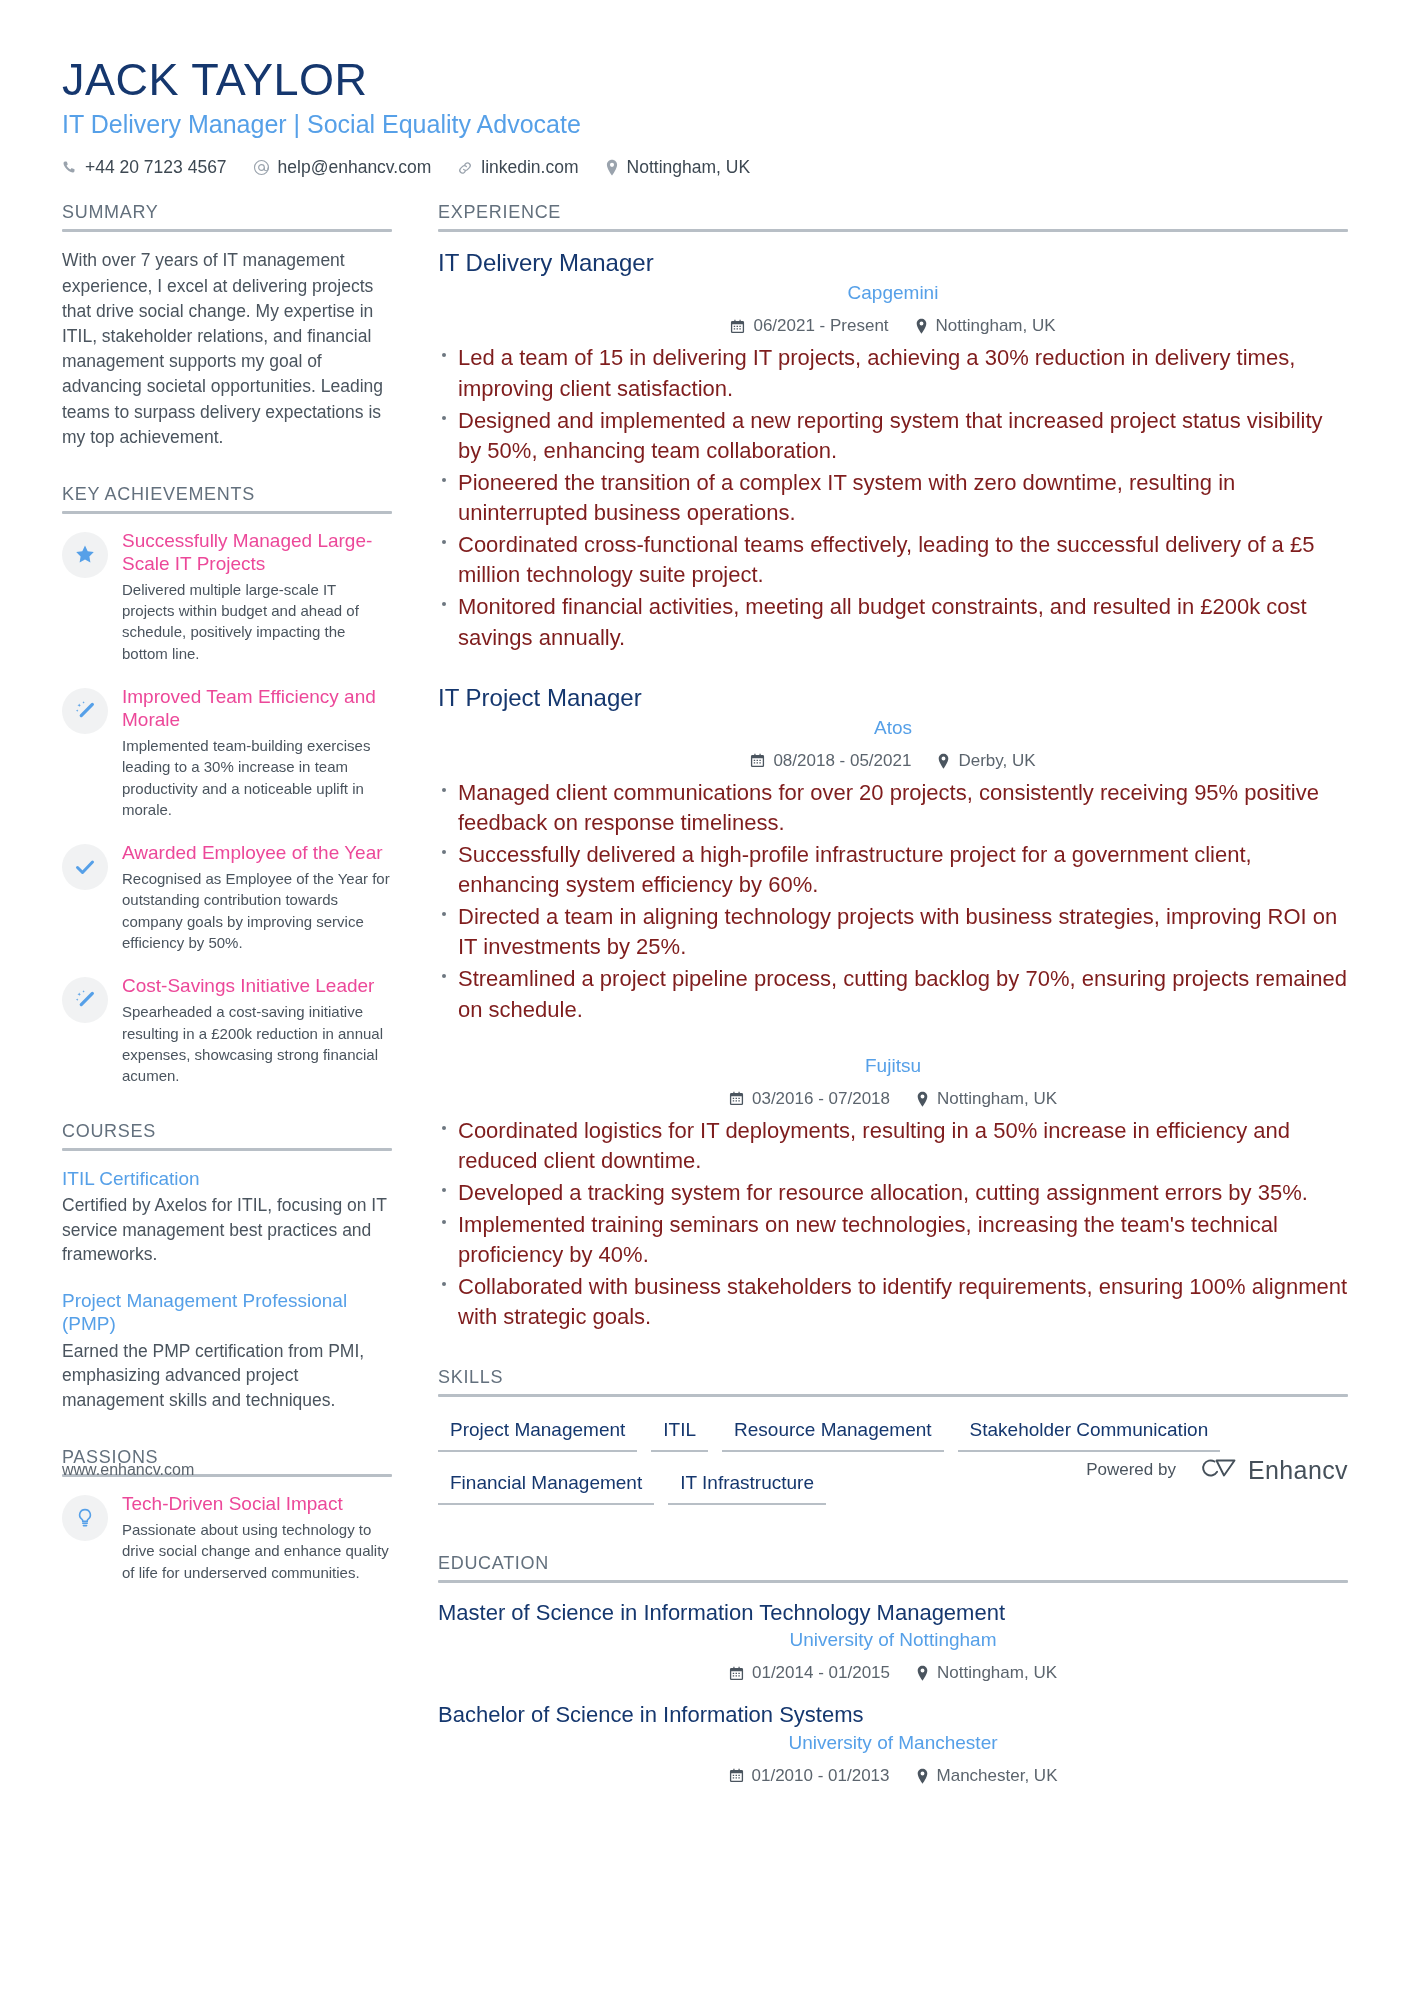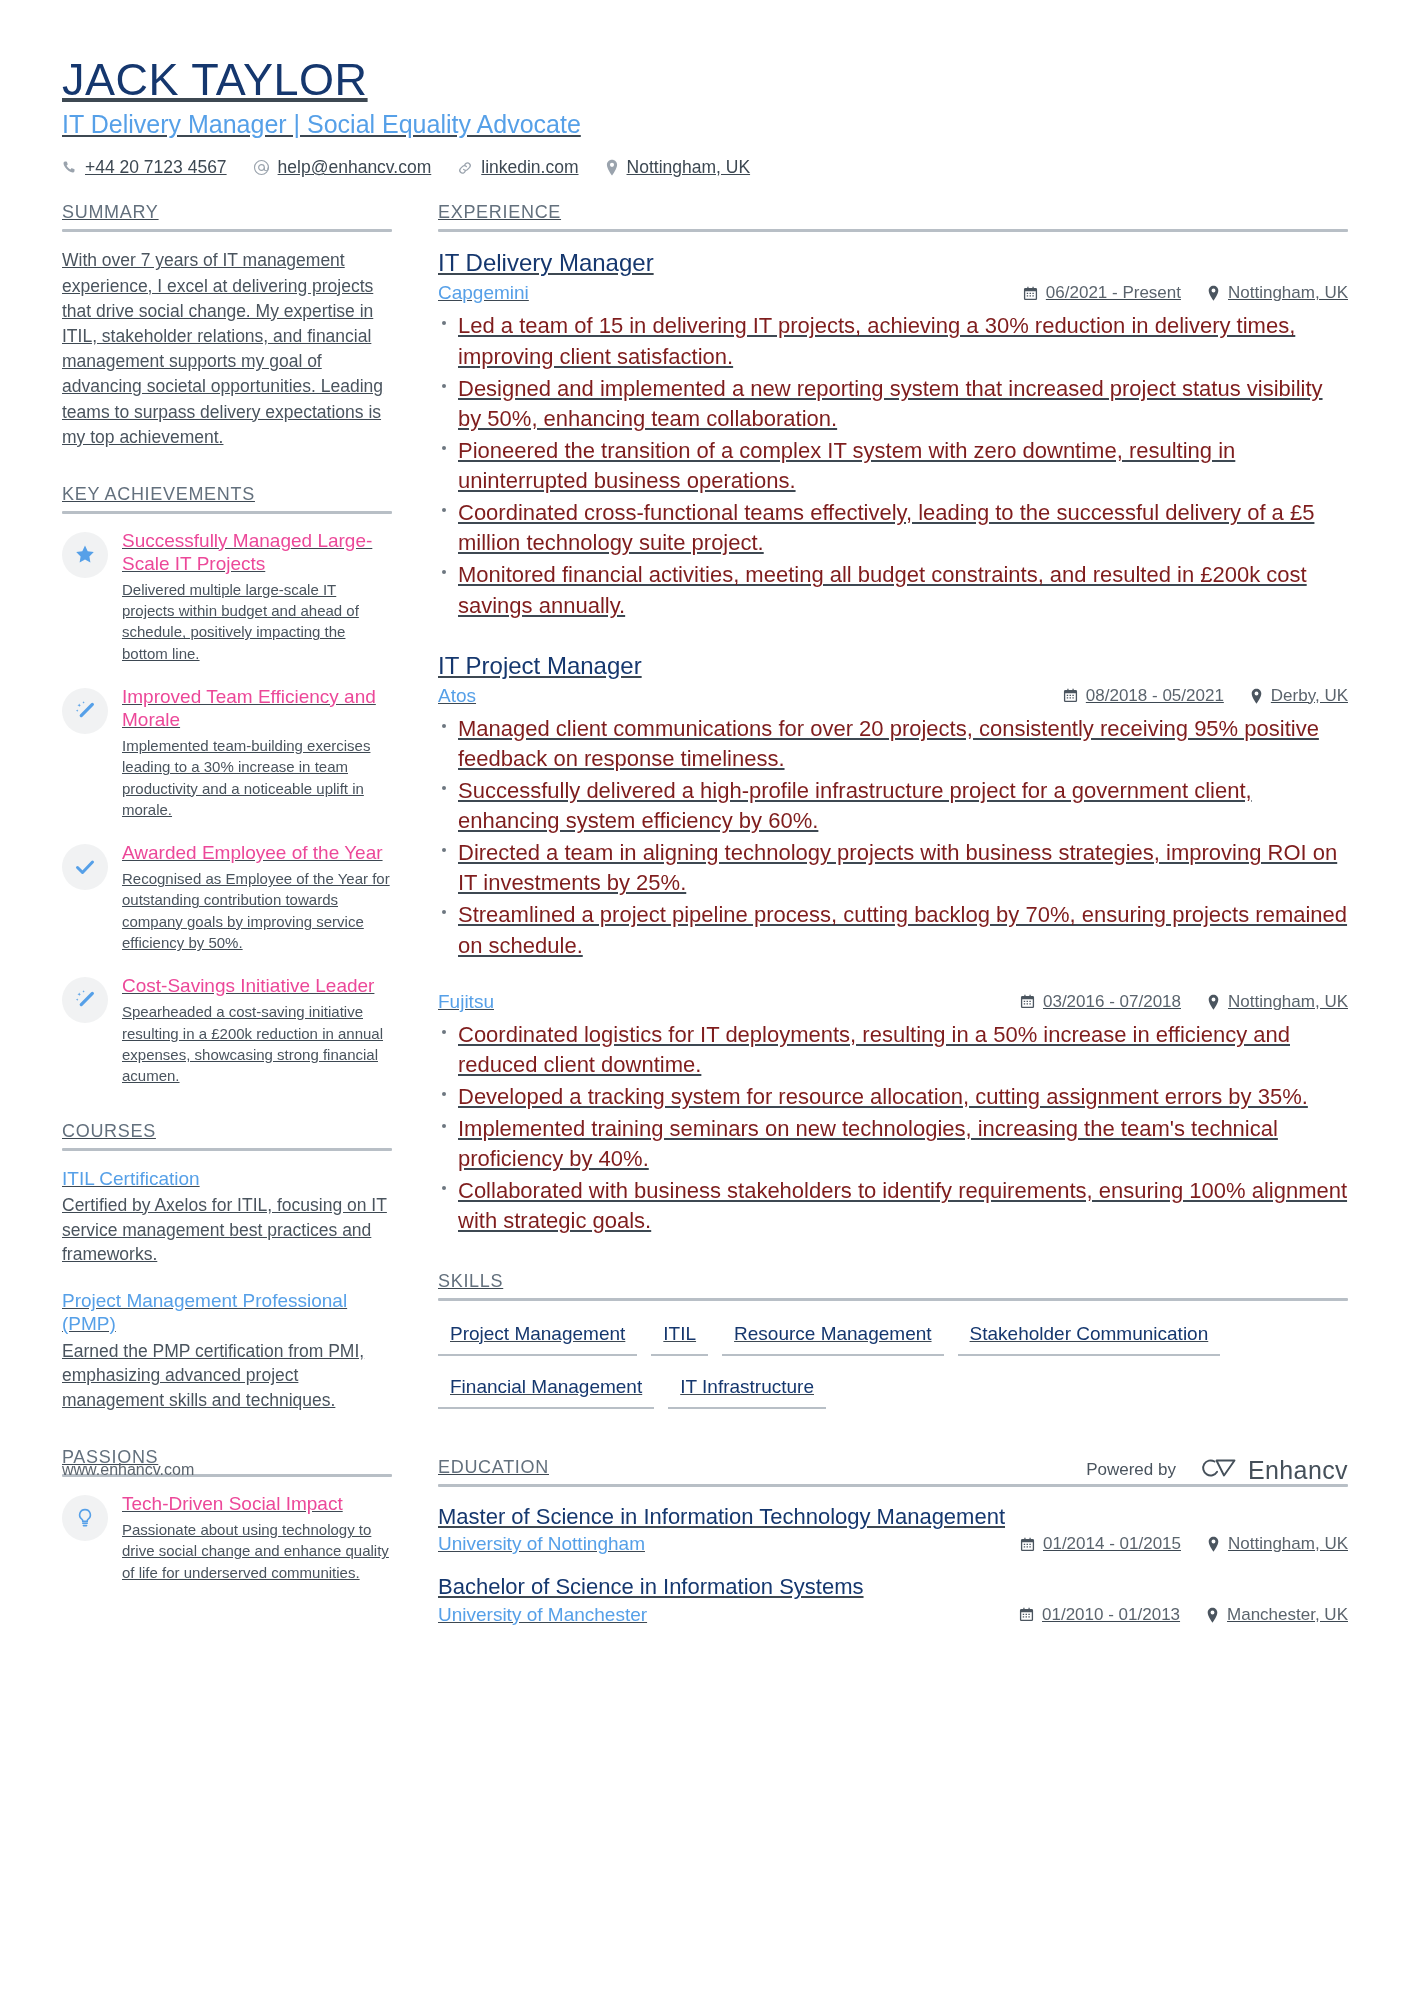--- a/index.html
+++ b/index.html
@@ -9,21 +9,20 @@
     background: #ffffff;
     font-family: "Liberation Sans", sans-serif;
     color: #3d4852;
   }
   .page {
     position: relative;
     width: 1410px;
     height: 1532px;
     background: #fff;
     padding: 55px 62px 0 62px;
-    text-decoration: underline;
   }
 
   
   .header { margin-bottom: 24px; }
   .full-name {
     font-size: 45px;
     letter-spacing: 0.5px;
     font-weight: 400;
     color: #15376e;
     line-height: 1.12;
@@ -122,20 +121,21 @@
     color: #15376e;
     line-height: 1.25;
     margin-bottom: 4px;
   }
   .exp-meta {
     display: flex;
     align-items: center;
     justify-content: space-between;
     gap: 12px;
     margin-bottom: 7px;
+    flex-direction: column;
   }
   .exp-company {
     font-size: 19px;
     color: #56a0e8;
     white-space: nowrap;
   }
   .meta-right {
     display: flex;
     align-items: center;
     gap: 26px;

